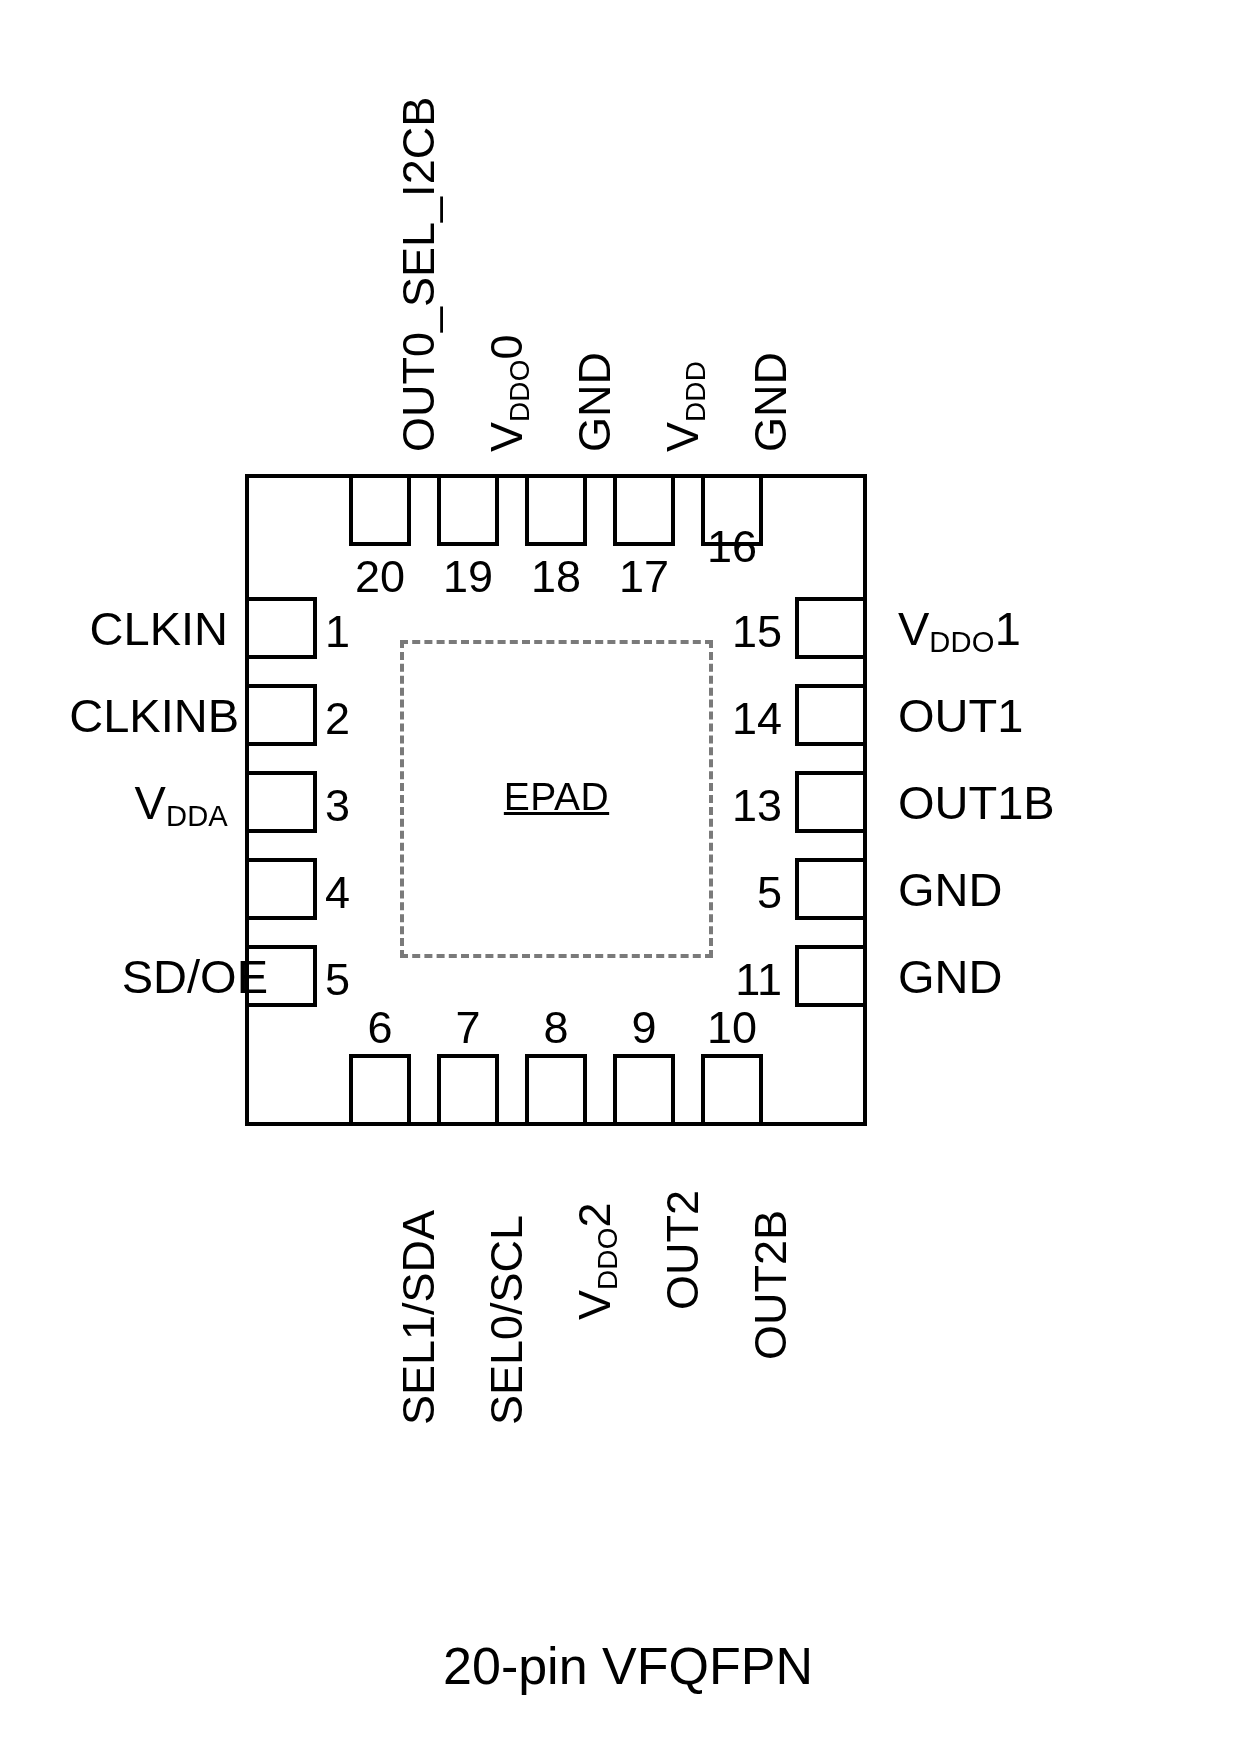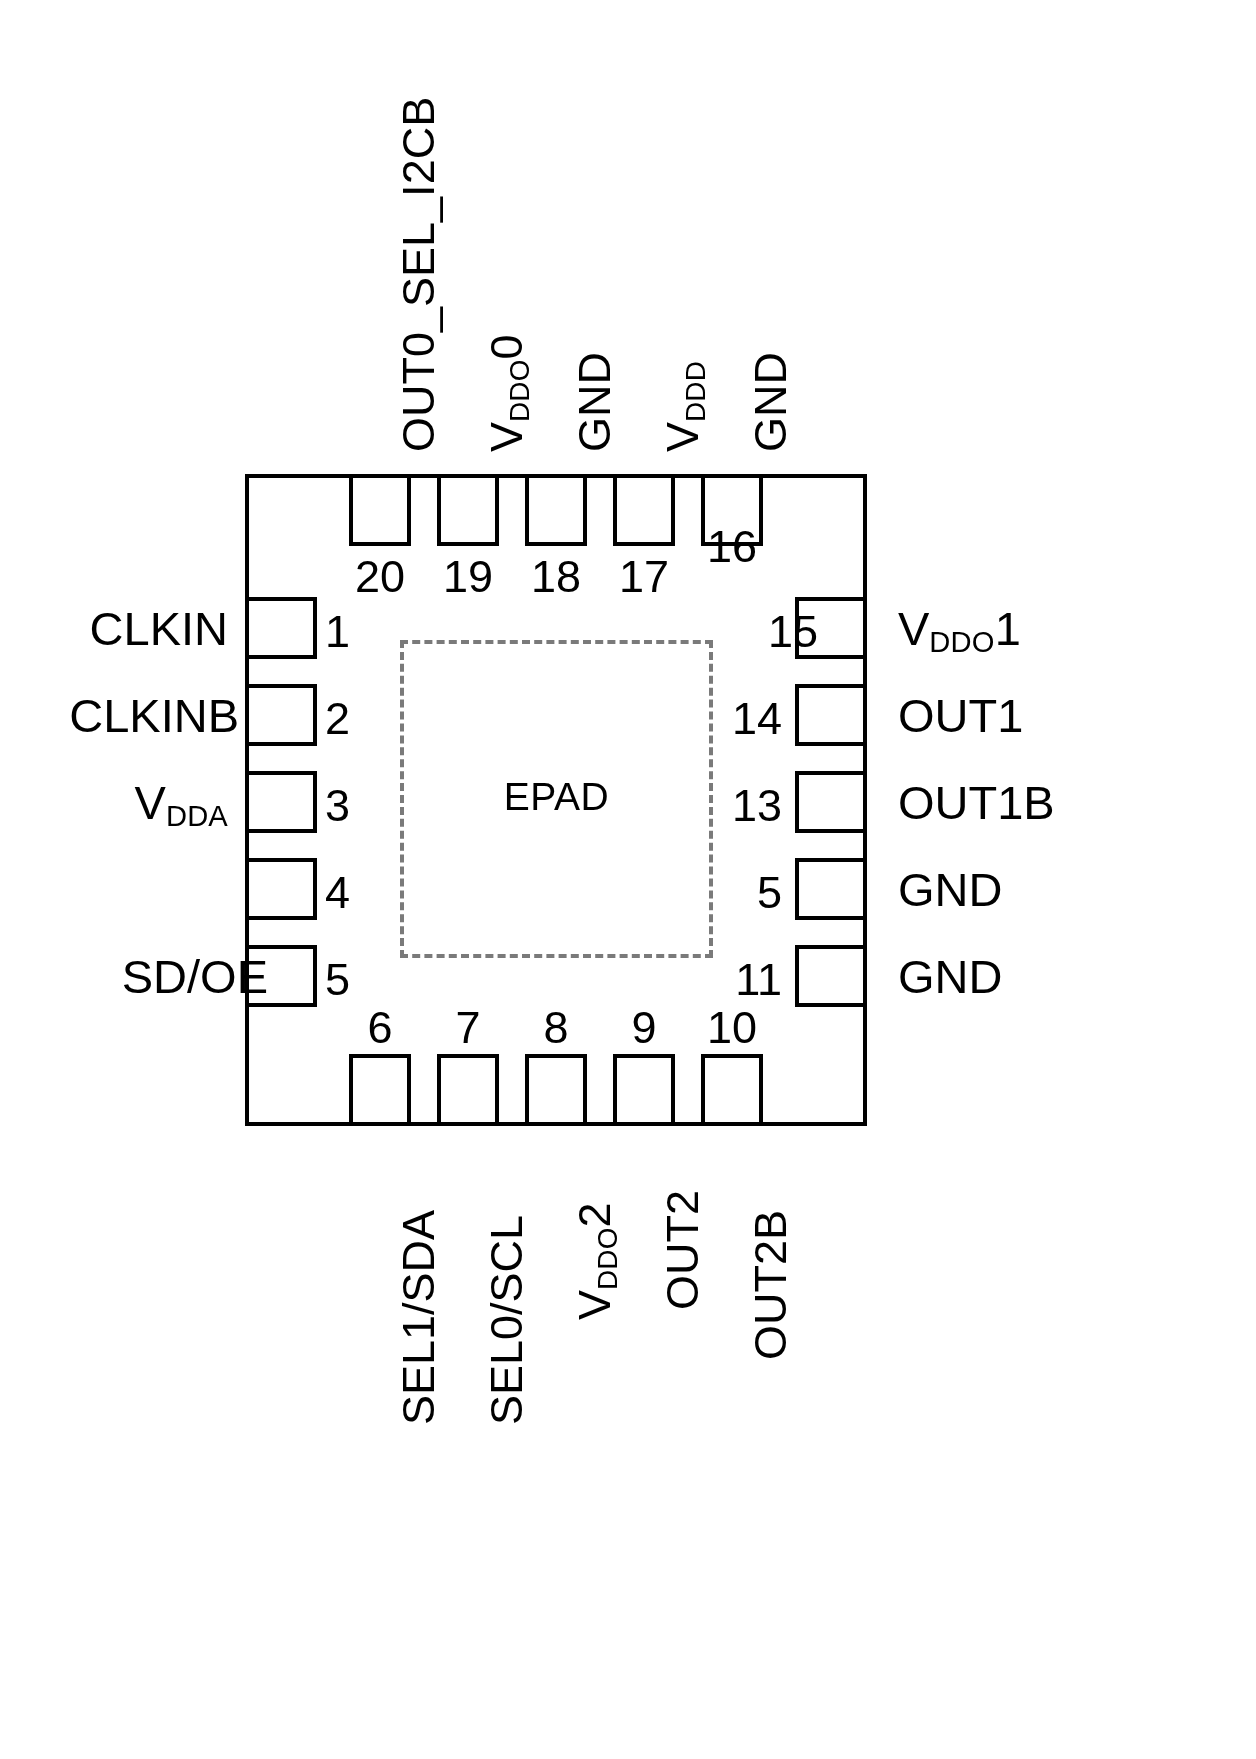--- a/index.html
+++ b/index.html
@@ -47,20 +47,21 @@
     background: #fff;
   }
   .epad-label {
     position: absolute;
     left: 400px;
     top: 775px;
     width: 313px;
     text-align: center;
     font-size: 39px;
     letter-spacing: 0.5px;
+    text-decoration: underline;
   }
 
   
   .pad {
     position: absolute;
     border: 4px solid #000;
     box-sizing: border-box;
     background: #fff;
   }
   .pad-top, .pad-bottom {
@@ -189,21 +190,21 @@
   <div class="plabel plabel-left" style="left:0px; width:228px; top:976px;margin-left:40px;">
     <span>SD/OE</span>
   </div>
 
   <div class="pad pad-right" style="left:795px; top:597px;"></div>
   <div class="pad pad-right" style="left:795px; top:684px;"></div>
   <div class="pad pad-right" style="left:795px; top:771px;"></div>
   <div class="pad pad-right" style="left:795px; top:858px;"></div>
   <div class="pad pad-right" style="left:795px; top:945px;"></div>
 
-  <div class="pinnum pinnum-right" style="left:736px; width:82px; top:609px;">15</div>
+  <div class="pinnum pinnum-right" style="left:700px; width:82px; top:609px;">15</div>
   <div class="pinnum pinnum-right" style="left:700px; width:82px; top:696px;">14</div>
   <div class="pinnum pinnum-right" style="left:700px; width:82px; top:783px;">13</div>
   <div class="pinnum pinnum-right" style="left:700px; width:82px; top:870px;">5</div>
   <div class="pinnum pinnum-right" style="left:700px; width:82px; top:957px;">11</div>
 
   <div class="plabel plabel-right" style="left:898px; top:628px;">
     <span>V</span><span class="sub">DDO</span><span>1</span>
   </div>
   <div class="plabel plabel-right" style="left:898px; top:715px;">
     <span>OUT1</span>
@@ -239,14 +240,15 @@
   <div class="vrot" style="left:572px; top:1320px;">
     <span>V</span><span class="sub">DDO</span><span>2</span>
   </div>
   <div class="vrot" style="left:660px; top:1310px;">
     <span>OUT2</span>
   </div>
   <div class="vrot" style="left:748px; top:1360px;">
     <span>OUT2B</span>
   </div>
 
+  <div class="caption">20-pin VFQFPN</div>
 
 </div>
 
 </body></html>

